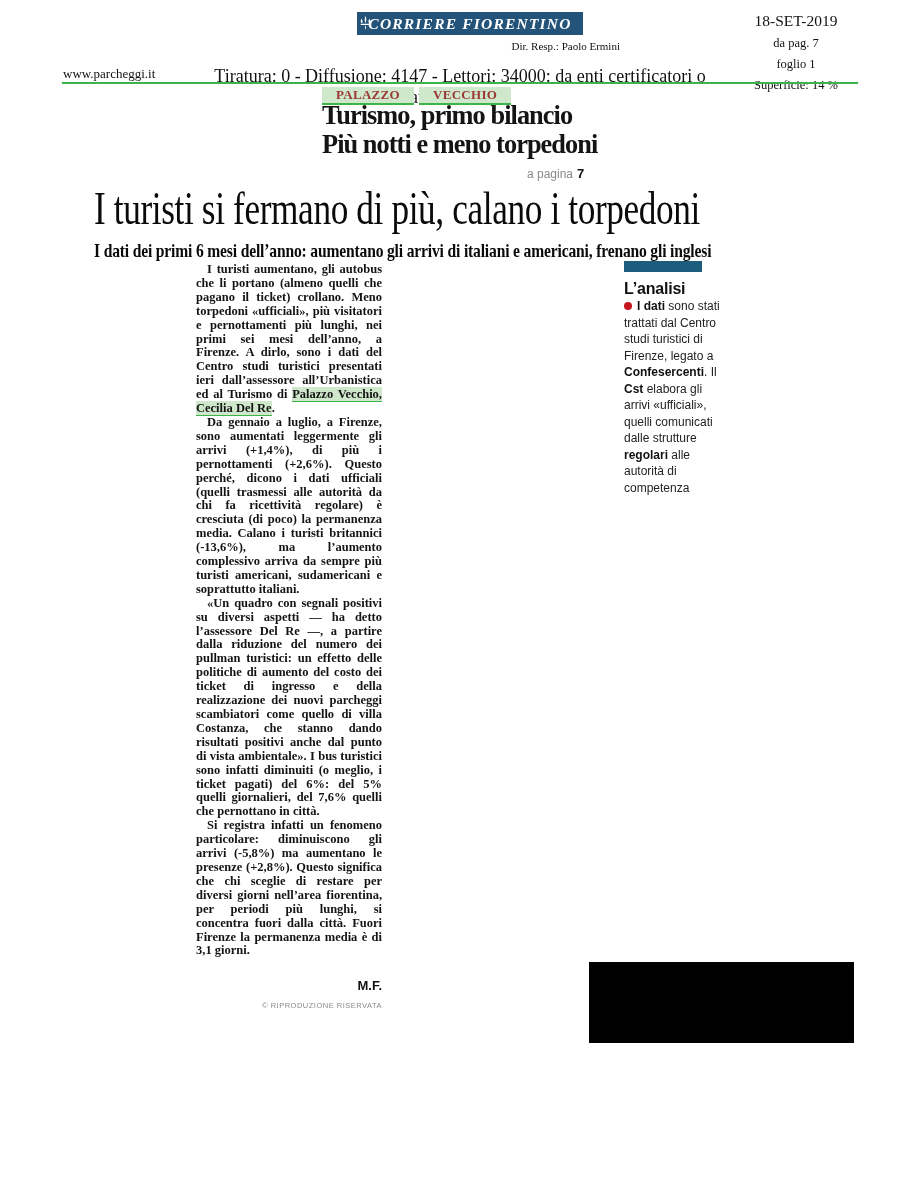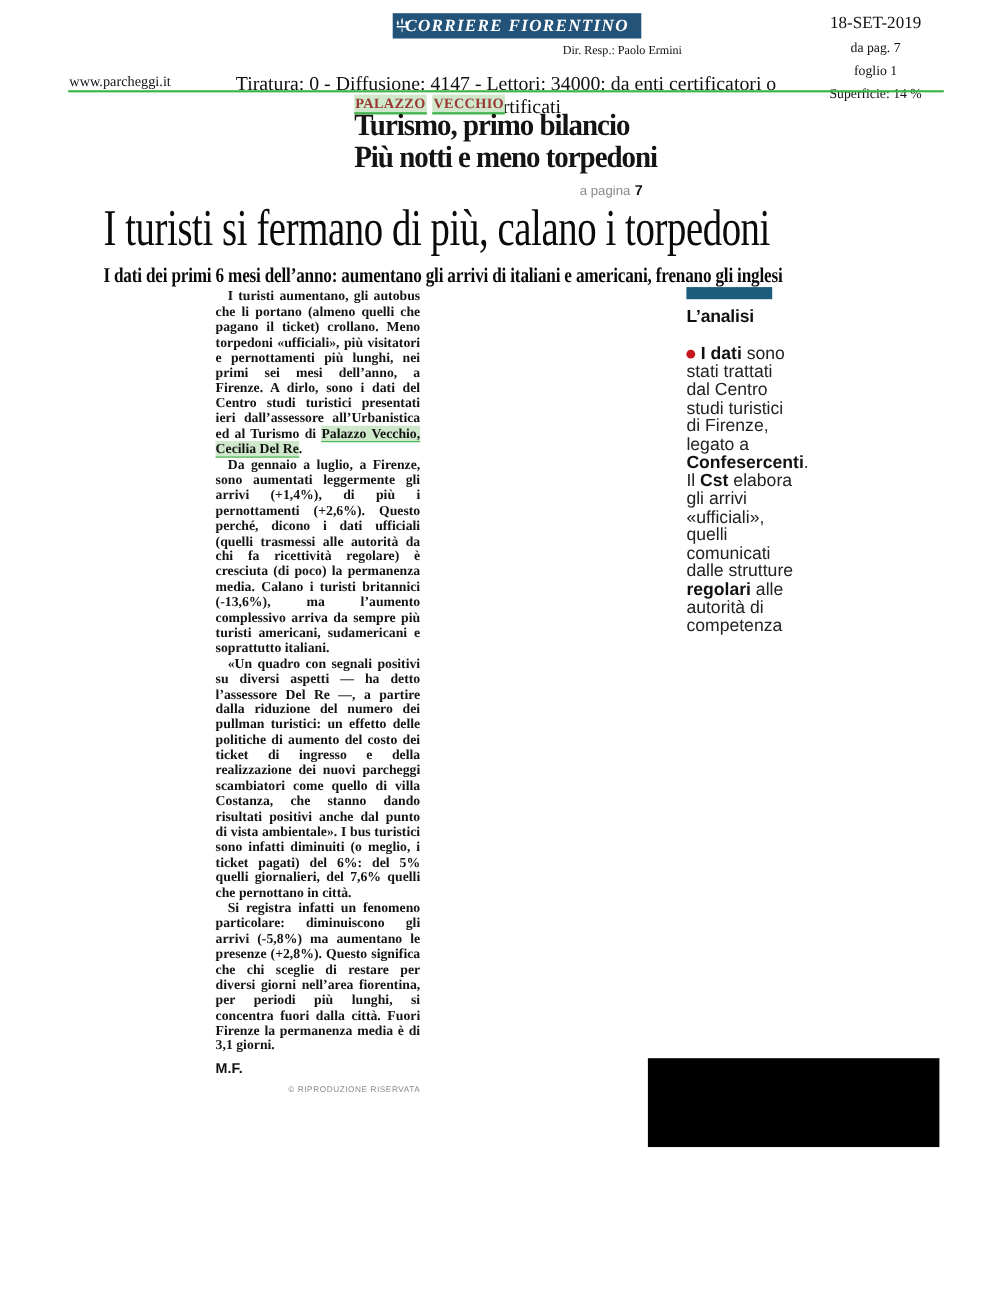--- a/index.html
+++ b/index.html
@@ -22,46 +22,46 @@
   .date-sub{font-size:12.5px;margin-top:6px;}
   .dir-resp{position:absolute;left:300px;top:40px;width:320px;text-align:right;font-size:11px;}
   .website{position:absolute;left:63px;top:66px;font-size:13px;}
   .tiratura{position:absolute;left:200px;top:66px;width:520px;text-align:center;font-size:18px;}
   .green-rule{position:absolute;left:62px;top:82px;width:796px;height:2px;background:var(--green);}
 
   
   .kicker{position:absolute;left:322px;top:85px;white-space:nowrap;}
   .kicker span{display:inline-block;font-weight:bold;font-size:13px;color:var(--dark-red);
                background:var(--light-green);border-bottom:2px solid var(--green);
-               padding:0 1px;margin-right:5px;letter-spacing:0.3px;}
+               padding:0 14px;margin-right:5px;letter-spacing:0.3px;}
   .teaser{position:absolute;left:322px;top:100px;font-size:28px;line-height:29px;font-weight:600;
           letter-spacing:-1px;transform:scaleX(0.94);transform-origin:left top;white-space:nowrap;color:#141414;}
   .page-note{position:absolute;left:527px;top:164px;font-family:"Liberation Sans",sans-serif;}
   .page-note .pn-label{font-size:12px;color:var(--gray);}
   .page-note .pn-num{font-size:13px;font-weight:bold;color:#111;margin-left:4px;}
 
   .headline{position:absolute;left:94px;top:184px;font-size:47px;line-height:48px;
             letter-spacing:-0.5px;white-space:nowrap;transform:scaleX(0.75);transform-origin:left top;color:#0a0a0a;}
   .subhead{position:absolute;left:94px;top:240px;font-size:19px;font-weight:bold;letter-spacing:-0.2px;
            white-space:nowrap;transform:scaleX(0.82);transform-origin:left top;color:#0a0a0a;}
 
   
   .article{position:absolute;left:196px;top:263px;width:186px;}
   .article p{margin:0;font-size:12.5px;line-height:13.9px;text-align:justify;text-indent:11px;color:#141414;font-weight:bold;}
   .hl{background:var(--light-green);border-bottom:1.5px solid var(--green);}
-  .sig{margin-top:5px;font-family:"Liberation Sans",sans-serif;
+  .sig{margin-top:20px;text-align:right;font-family:"Liberation Sans",sans-serif;
        font-weight:bold;font-size:13px;color:#111;}
   .copyright{margin-top:8px;text-align:right;font-family:"Liberation Sans",sans-serif;
              font-size:7.5px;letter-spacing:0.5px;color:var(--gray);}
 
   
   .sidebar{position:absolute;left:624px;top:261px;width:98px;font-family:"Liberation Sans",sans-serif;}
   .sidebar .bar{width:78px;height:11px;background:var(--teal);}
   .sidebar .sb-title{margin-top:8px;font-size:16px;font-weight:bold;letter-spacing:-0.2px;color:#101010;}
-  .sidebar .sb-body{margin-top:16px;font-size:16px;line-height:16.5px;color:#222;}
+  .sidebar .sb-body{font-size:12px;line-height:16.5px;color:#222;}
   .sidebar .sb-body .b{font-weight:bold;color:#111;}
   .dot{display:inline-block;width:8px;height:8px;border-radius:50%;background:var(--bullet-red);margin-right:5px;}
 
   
   .black-rect{position:absolute;left:589px;top:962px;width:265px;height:181px;background:#000;}
   .footer-logo{position:absolute;left:86px;top:1119px;display:flex;align-items:center;gap:5px;}
   .fl-text{display:flex;flex-direction:column;line-height:1;}
   .fl-small{font-family:"Liberation Sans",sans-serif;font-size:6px;letter-spacing:0.5px;color:#9a9a9a;}
   .fl-big{font-size:14px;font-weight:600;letter-spacing:1px;color:#777;margin-top:1px;}
 </style>

